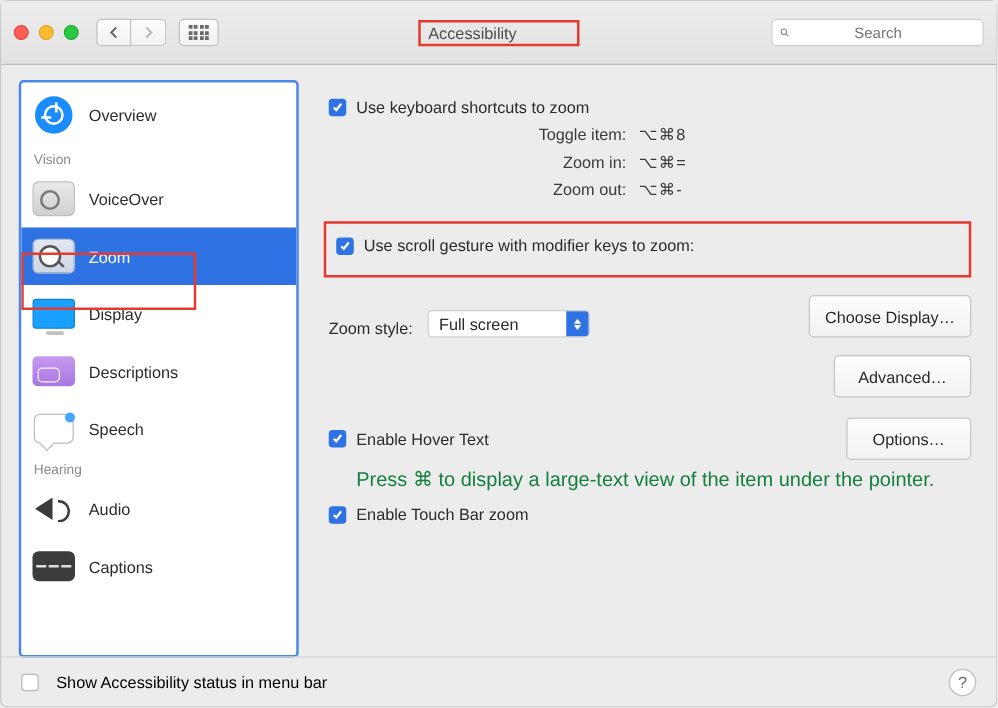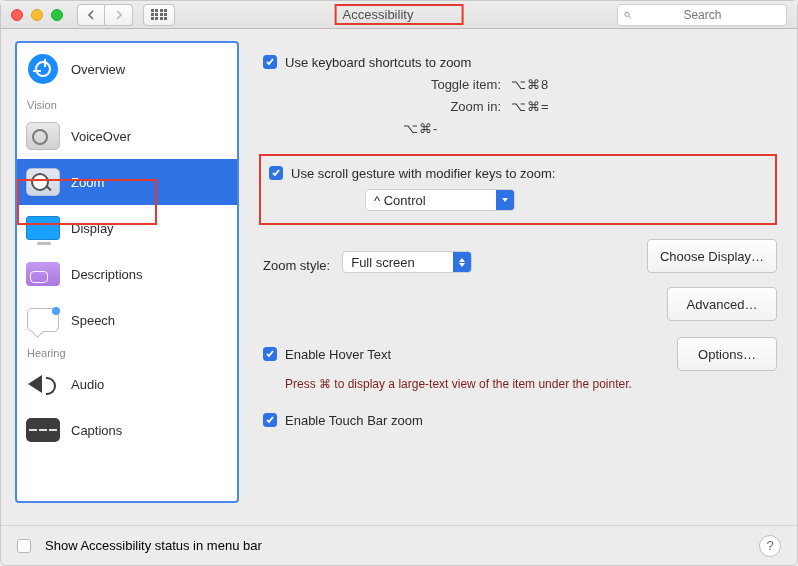--- a/index.html
+++ b/index.html
@@ -1,19 +1,19 @@
 <!DOCTYPE html>
 <html><head>
 <meta charset="utf-8">
 <style>
   * { box-sizing: border-box; margin: 0; padding: 0; font-family: -apple-system, "Helvetica Neue", Arial, sans-serif; }
   body { background: #ececec; width: 798px; height: 566px; overflow: hidden; }
   .window { width: 798px; height: 566px; background: #ececec; border: 1px solid #c9c9c9; border-radius: 6px; position: relative; }
   
-  .titlebar { height: 28px; display: flex; align-items: center; border-bottom: 1px solid #bcbcbc; background: linear-gradient(#ededed, #e2e2e2); padding: 0 10px; position: relative; }
+  .titlebar { height: 51px; display: flex; align-items: center; border-bottom: 1px solid #bcbcbc; background: linear-gradient(#ededed, #e2e2e2); padding: 0 10px; position: relative; }
   .traffic { display: flex; gap: 8px; margin-right: 14px; }
   .dot { width: 12px; height: 12px; border-radius: 50%; }
   .dot.red { background: #ff5f57; border: 0.5px solid #e0443e; }
   .dot.yellow { background: #ffbd2e; border: 0.5px solid #dea123; }
   .dot.green { background: #28c940; border: 0.5px solid #1aad2f; }
   .nav-group { display: flex; margin-right: 10px; }
   .nav-btn { width: 28px; height: 22px; background: linear-gradient(#fdfdfd,#f1f1f1); border:1px solid #c3c3c3; display:flex; align-items:center; justify-content:center; color:#6a6a6a; font-size:13px; }
   .nav-btn:first-child { border-radius:4px 0 0 4px; }
   .nav-btn:last-child { border-radius:0 4px 4px 0; border-left:none; }
   .grid-btn { width: 32px; height:22px; border:1px solid #c3c3c3; background: linear-gradient(#fdfdfd,#f1f1f1); border-radius:4px; display:flex; align-items:center; justify-content:center; margin-right: 14px; }
@@ -52,21 +52,21 @@
   .ic-speech::before { content:""; position:absolute; width:8px; height:8px; background:#4aa3ff; border-radius:50%; right:-2px; top:-2px; }
   .ic-desc { width:34px; height:24px; background:linear-gradient(#c59af0,#a977e0); border-radius:4px; position:relative; }
   .ic-desc::after { content:""; position:absolute; width:16px; height:10px; border:1.5px solid rgba(255,255,255,0.9); border-radius:4px; left:4px; bottom:3px; }
   .ic-audio { width:30px; height:28px; position:relative; }
   .ic-audio::before { content:""; position:absolute; width:0; height:0; border-top:9px solid transparent; border-bottom:9px solid transparent; border-right:14px solid #3b3b3b; left:0px; top:5px; }
   .ic-audio::after { content:""; position:absolute; width:8px; height:14px; border:2px solid #3b3b3b; border-left:none; border-radius:0 14px 14px 0; right:2px; top:7px; }
   .ic-captions { width:34px; height:24px; background:#3d3d3d; border-radius:5px; position:relative; display:flex; align-items:center; justify-content:center; gap:2px; }
   .ic-captions span { width:8px; height:2px; background:#e0e0e0; }
   
   .pane { flex:1; padding:14px 6px 6px 10px; font-size:13px; color:#2a2a2a; position:relative; }
-  .row { display:flex; align-items:flex-start; margin-bottom:4px; }
+  .row { display:flex; align-items:flex-end; margin-bottom:4px; }
   .check { width:14px; height:14px; border:1px solid #b8b8b8; border-radius:3px; background:#fff; margin-right:8px; display:flex; align-items:center; justify-content:center; flex-shrink:0; }
   .check.on { background:#2f72e4; border-color:#2f72e4; }
   .check.on svg { display:block; }
   .check svg { display:none; }
   .kv-block { margin-left: 140px; margin-top:4px; margin-bottom:14px; }
   .kv { display:flex; justify-content:flex-start; gap:10px; font-size:13px; color:#3a3a3a; line-height:22px; }
   .kv .k { width:98px; text-align:right; }
   .kv .v { font-family: -apple-system, Arial; letter-spacing:1px; }
   .highlight-scroll { border:2px solid #e53a2f; padding:10px 70px 12px 8px; margin-bottom:14px; margin-left:-4px; }
   .select { display:inline-flex; align-items:center; background:#fff; border:1px solid #cfcfcf; border-radius:4px; height:22px; overflow:hidden; }
@@ -75,21 +75,21 @@
   .select .arrow.single { background:#2f72e4; }
   .select .arrow span { width:0; height:0; border-left:3.5px solid transparent; border-right:3.5px solid transparent; }
   .select .arrow .up { border-bottom:4px solid #fff; }
   .select .arrow .down { border-top:4px solid #fff; }
   .zoomstyle-row { display:flex; align-items:flex-end; gap:12px; margin-bottom:14px; }
   .zoomstyle-row .label { }
   .btn { background:linear-gradient(#fdfdfd,#f2f2f2); border:1px solid #c6c6c6; border-radius:4px; height:22px; padding:16px 12px; font-size:13px; display:inline-flex; align-items:center; justify-content:center; min-width:110px; }
   .btn-row-right { display:flex; justify-content:flex-end; margin-bottom:16px; }
   .hover-row { display:flex; align-items:center; margin-bottom:6px; }
   .hover-row .btn { margin-left:auto; min-width:100px; }
-  .hint { font-size:12px; color:#7f1d1d; margin-left:22px; margin-bottom:22px; }
+  .hint { font-size:16px; color:#15803d; margin-left:22px; margin-bottom:10px; }
   
   .footer { position:absolute; left:0; right:0; bottom:0; height:40px; border-top:1px solid #d4d4d4; display:flex; align-items:center; padding:0 16px; }
   .help { margin-left:auto; width:22px; height:22px; border:1px solid #bfbfbf; border-radius:50%; display:flex; align-items:center; justify-content:center; color:#6a6a6a; font-size:13px; background:#fff; }
 </style>
 </head>
 <body>
 
 <div class="window">
 
   <div class="titlebar">
@@ -212,40 +212,33 @@
       <div class="kv-block">
         <div class="kv">
           <span class="k">Toggle item:</span>
           <span class="v">⌥⌘8</span>
         </div>
         <div class="kv">
           <span class="k">Zoom in:</span>
           <span class="v">⌥⌘=</span>
         </div>
         <div class="kv">
+          <span class="k">Zoom out:</span>
           <span class="v">⌥⌘-</span>
         </div>
       </div>
 
       <div class="highlight-scroll">
         <div class="row">
           <div class="check on">
             <svg width="10" height="10" viewBox="0 0 10 10">
                 <path d="M2 5 L4 7 L8 2" stroke="#fff" stroke-width="1.8" fill="none"></path>
               </svg>
           </div>
           <span>Use scroll gesture with modifier keys to zoom:</span>
-        </div>
-        <div style="margin-left:96px; margin-top:8px;">
-          <div class="select">
-            <span class="val" style="min-width:130px;">^ Control</span>
-            <div class="arrow single">
-                <span class="down"></span>
-              </div>
-          </div>
         </div>
       </div>
 
       <div class="zoomstyle-row">
         <span class="label">Zoom style:</span>
         <div class="select">
           <span class="val">Full screen</span>
           <div class="arrow">
               <span class="up"></span>
               <span class="down"></span>

